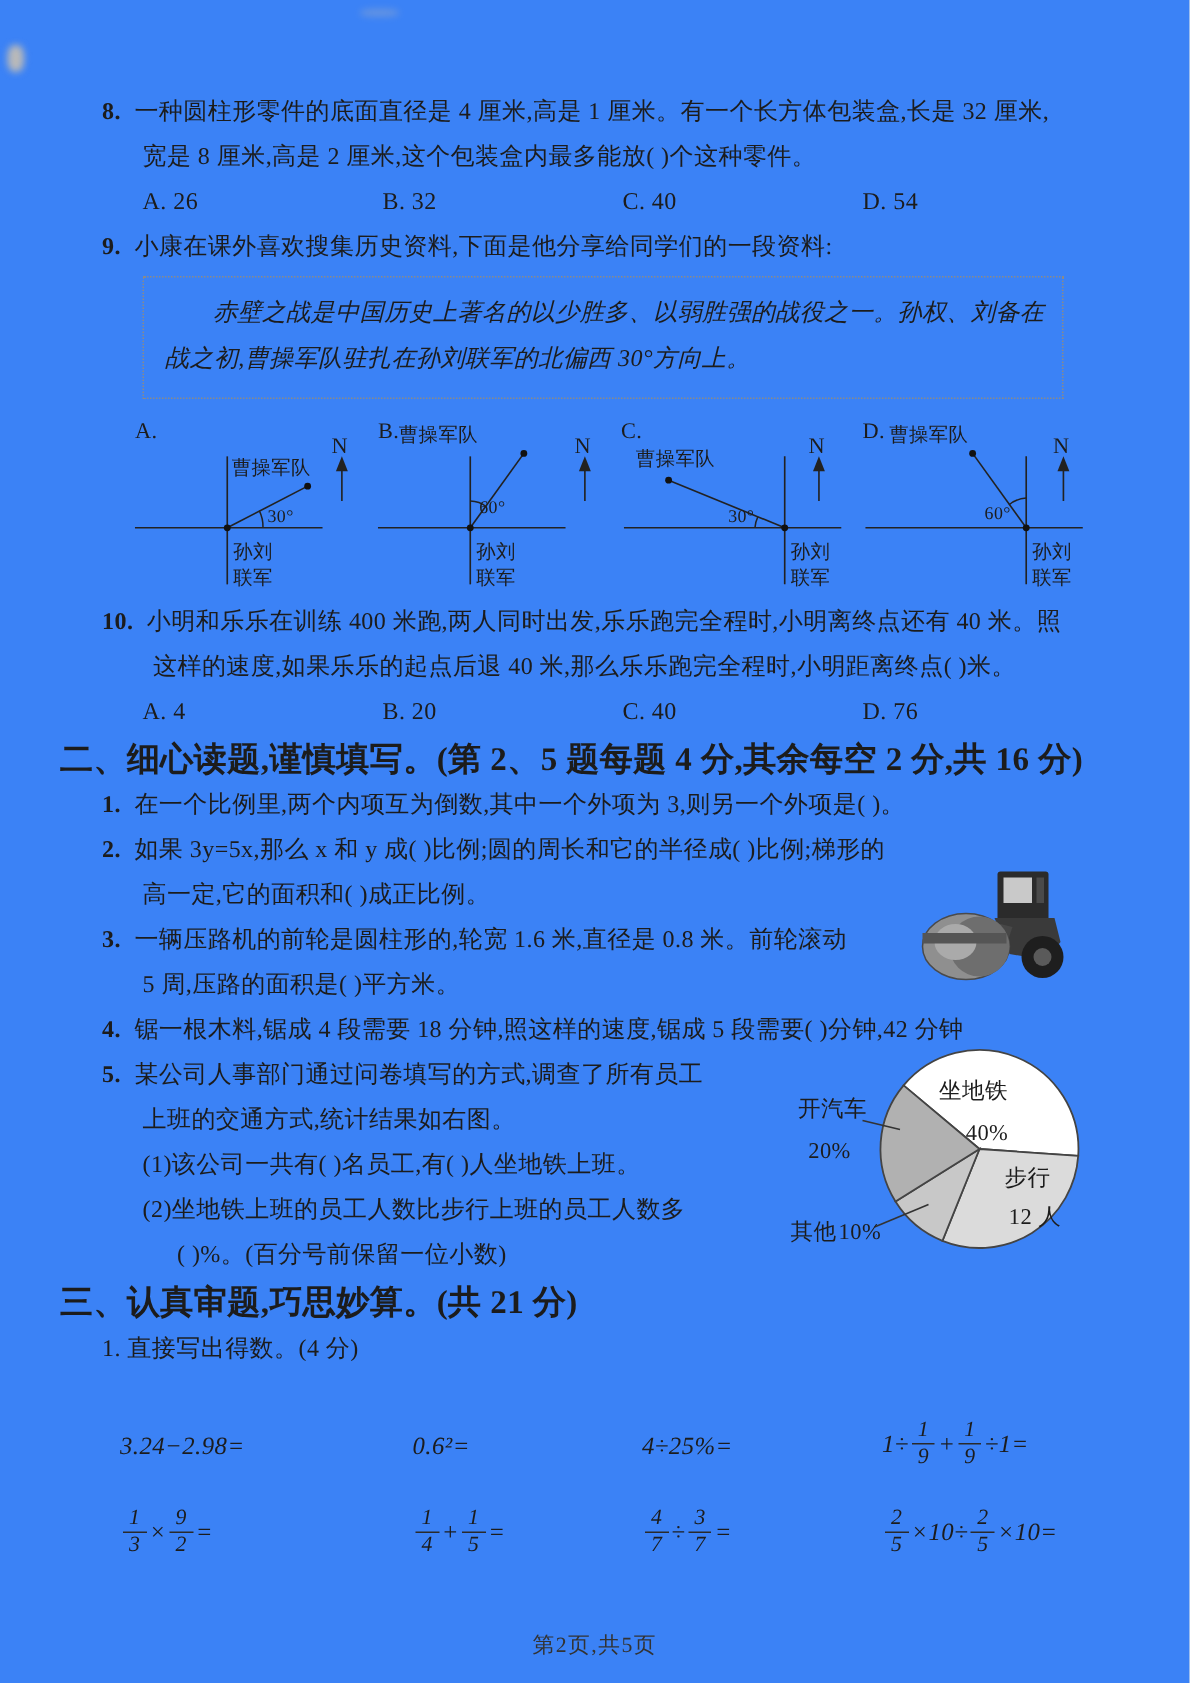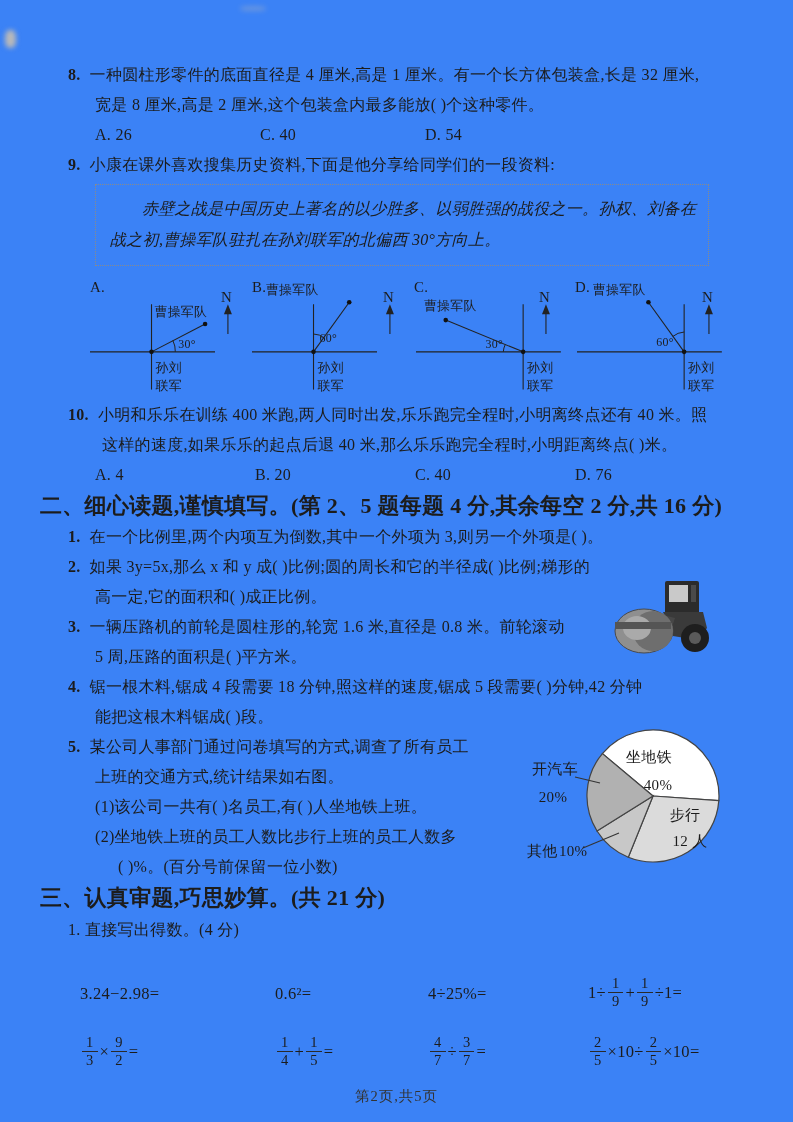--- a/index.html
+++ b/index.html
@@ -38,21 +38,21 @@
   .passage-indent{text-indent:2em;}
   .diagram-row{display:flex;margin:2px 0 4px 24px;}
   .diagram{width:163px;height:122px;}
   svg text{font-family:"Liberation Serif","DejaVu Serif",serif;fill:#1c1c1c;}
   .q3-wrap,.q5-wrap{position:relative;}
   .roller{position:absolute;right:24px;top:-34px;}
   .pie-wrap{position:absolute;right:-8px;top:-16px;}
   .expr-row{display:flex;padding-left:16px;align-items:center;}
   .expr-row1{margin-top:20px;height:56px;}
   .expr-row2{height:62px;}
-  .expr{white-space:nowrap;font-size:16.5px;}
+  .expr{white-space:nowrap;font-size:16.5px;font-style:italic;}
   .expr-c1{width:195px;}
   .expr-c2{width:153px;}
   .expr-c3{width:160px;}
   .frac{display:inline-block;vertical-align:middle;text-align:center;
         margin:0 2px;font-size:14.5px;line-height:1.15;transform:translateY(-2px);}
   .frac .fn{display:block;border-bottom:1.3px solid #2a2a2a;padding:0 4px;}
   .frac .fd{display:block;padding:0 4px;}
   .footer{
     position:absolute;left:0;bottom:16px;width:100%;
     text-align:center;font-size:14.5px;letter-spacing:1px;color:#333;
@@ -65,20 +65,21 @@
 <body>
 
 <div class="page">
   <div class="smudge sm1"></div>
   <div class="smudge sm2"></div>
 
   <div class="line q-first"><span class="qnum">8.</span><span>一种圆柱形零件的底面直径是 4 厘米,高是 1 厘米。有一个长方体包装盒,长是 32 厘米,</span></div>
   <div class="line q-cont">宽是 8 厘米,高是 2 厘米,这个包装盒内最多能放(        )个这种零件。</div>
   <div class="opts">
     <span>A. 26</span>
+    <span>B. 32</span>
     <span>C. 40</span>
     <span>D. 54</span>
   </div>
 
   <div class="line q-first"><span class="qnum">9.</span><span>小康在课外喜欢搜集历史资料,下面是他分享给同学们的一段资料:</span></div>
   <div class="passage-box">
     <div class="line passage-indent">赤壁之战是中国历史上著名的以少胜多、以弱胜强的战役之一。孙权、刘备在</div>
     <div class="line">战之初,曹操军队驻扎在孙刘联军的北偏西 30°方向上。</div>
   </div>
 
@@ -189,21 +190,20 @@
         <circle cx="82" cy="60" r="6" fill="#5a5a5a"></circle>
       <path d="M30 32 L62 40 L58 52 L28 46 Z" fill="#474747"></path>
       <ellipse cx="31" cy="53" rx="29" ry="22" fill="#8f8f8f" stroke="#4a4a4a" stroke-width="1"></ellipse>
       <ellipse cx="40" cy="53" rx="20" ry="20" fill="#6e6e6e"></ellipse>
       <ellipse cx="24" cy="50" rx="14" ry="12" fill="#aaaaaa"></ellipse>
       <rect x="2" y="44" width="56" height="7" fill="#555555"></rect>
     </svg>
   </div>
 
   <div class="line q-first"><span class="qnum">4.</span><span>锯一根木料,锯成 4 段需要 18 分钟,照这样的速度,锯成 5 段需要(      )分钟,42 分钟</span></div>
-  <div class="line q-cont">能把这根木料锯成(      )段。</div>
 
   <div class="q5-wrap">
     <div class="line q-first"><span class="qnum">5.</span><span>某公司人事部门通过问卷填写的方式,调查了所有员工</span></div>
     <div class="line q-cont">上班的交通方式,统计结果如右图。</div>
     <div class="line q-cont">(1)该公司一共有(      )名员工,有(      )人坐地铁上班。</div>
     <div class="line q-cont">(2)坐地铁上班的员工人数比步行上班的员工人数多</div>
     <div class="line" style="padding-left:54px">(      )%。(百分号前保留一位小数)</div>
 
     <div class="pie-wrap">
       <svg id="pie-svg" width="218" height="158" viewBox="0 0 218 158">

